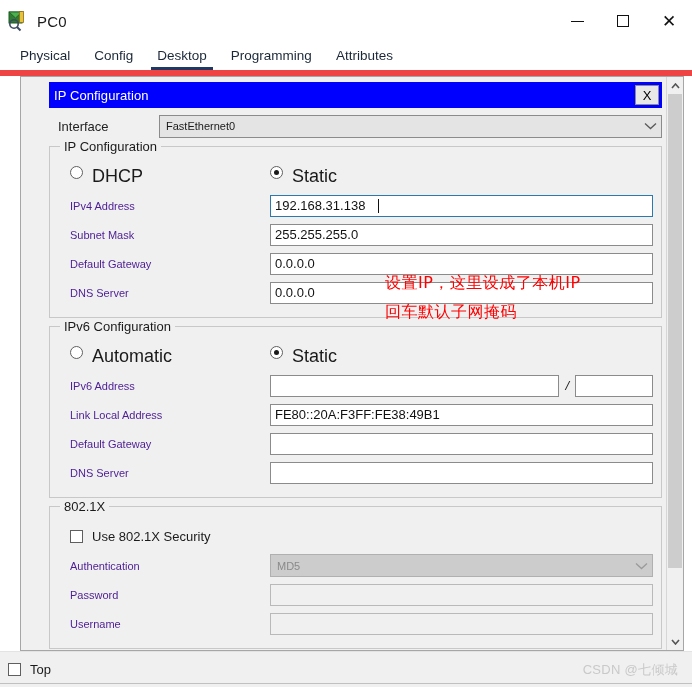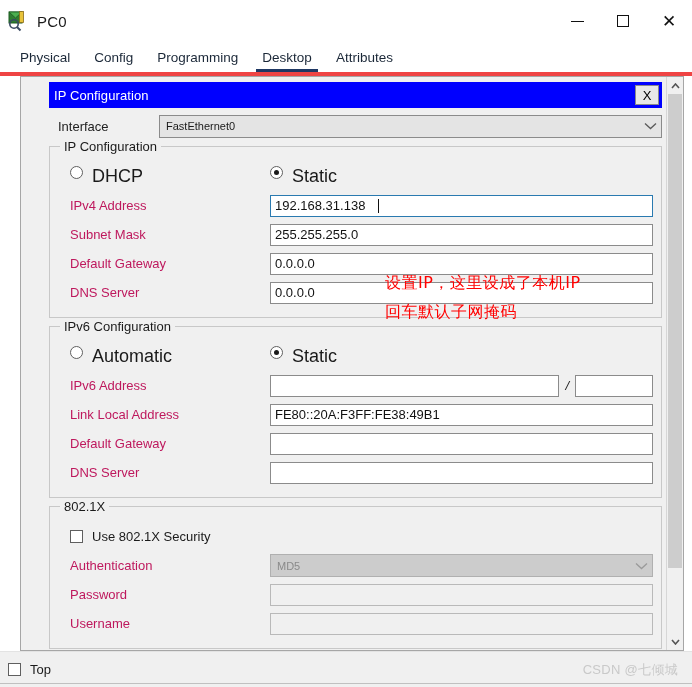--- a/index.html
+++ b/index.html
@@ -49,21 +49,21 @@
   .glyph-max { display:block; width: 12px; height: 12px; border: 1px solid #111; }
   .glyph-close { font-size: 17px; line-height: 1; font-weight: 300; }
 
   
   .tabstrip {
     height: 34px;
     background: #ffffff;
     display: flex; align-items: flex-end;
     padding-left: 8px;
     flex: 0 0 auto;
-    border-bottom: 4px solid #ef4444;
+    border-bottom: 6px solid #ef4444;
   }
   .tab {
     padding: 4px 12px 7px 12px;
     font-size: 13.5px; color: #1b2838;
     position: relative; cursor: default;
     white-space: nowrap;
   }
   .tab.active::after {
     content: ""; position: absolute;
     left: 6px; right: 6px; bottom: 0; height: 3px;
@@ -161,21 +161,21 @@
     background: #f0f0f0; padding: 0 4px;
     font-size: 13px; color: #1a1a1a;
   }
 
   .row {
     display: flex; align-items: center;
     height: 29px;
   }
   .row .lbl {
     width: 212px; flex: 0 0 212px;
-    font-size: 13px; color: #be185d;
+    font-size: 11px; color: #4c1d95;
     padding-left: 12px;
   }
   .field {
     flex: 1 1 auto; height: 22px;
     background: #ffffff;
     border: 1px solid #8b8b8b;
     font-size: 13px; color: #111;
     display: flex; align-items: center;
     padding: 0 4px; cursor: text;
     position: relative;
@@ -274,22 +274,22 @@
       </button>
       <button class="win-btn close">
         <span class="glyph-close">✕</span>
       </button>
     </div>
   </div>
 
   <div class="tabstrip">
     <div class="tab">Physical</div>
     <div class="tab">Config</div>
+    <div class="tab active">Desktop</div>
     <div class="tab">Programming</div>
-    <div class="tab active">Desktop</div>
     <div class="tab">Attributes</div>
   </div>
 
   <div class="content-wrap">
     <div class="panel">
 
       <div class="ipcfg-header">
         <span class="hdr-title">IP Configuration</span>
         <div class="hdr-close">X</div>
       </div>

